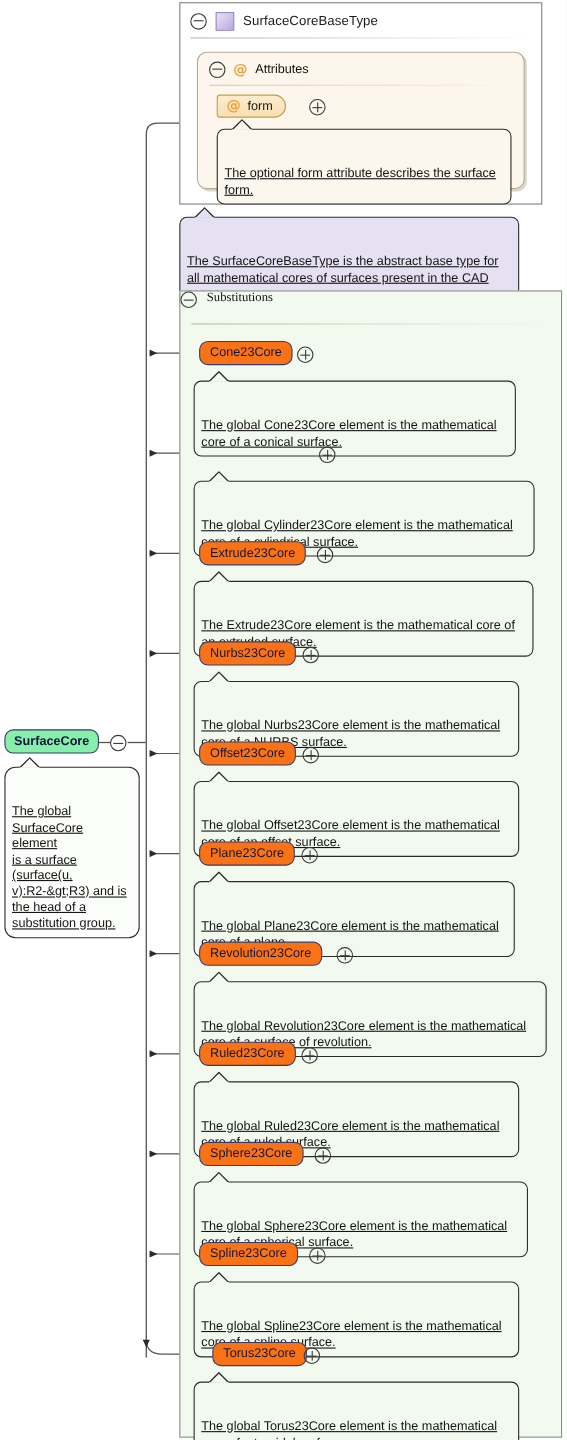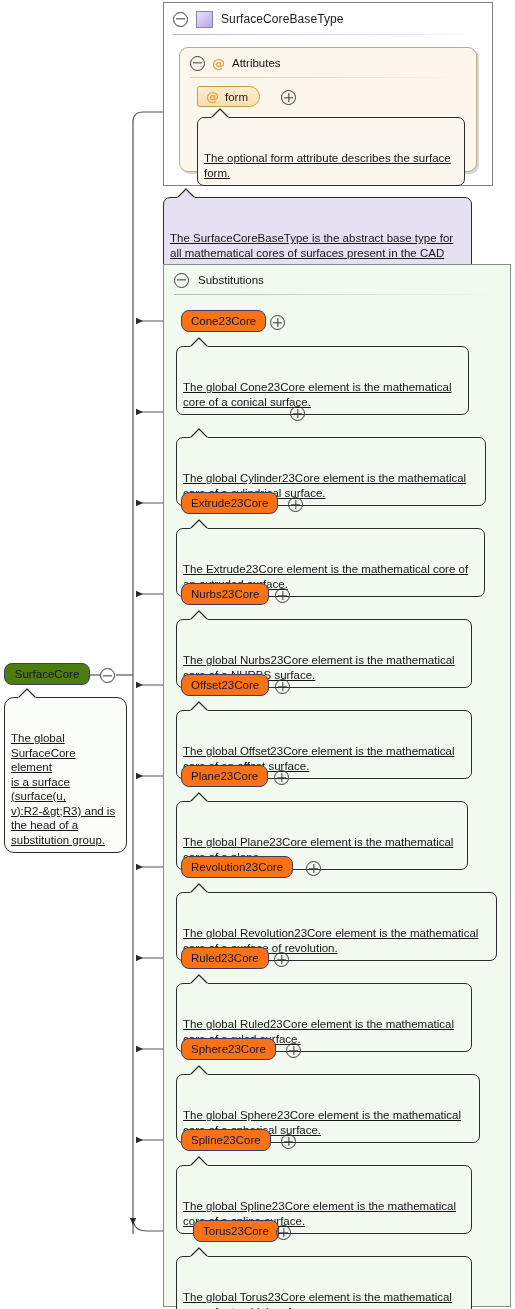--- a/index.html
+++ b/index.html
@@ -86,39 +86,39 @@
     font-size:11.5px;color:#1b1b1b;
   }
 
   
   .subs-box{
     border:1.3px solid #8c8c8c;
     background:#f2faef;
   }
   .subs-header{
     position:absolute;left:0;top:0;right:0;height:30px;
-    display:flex;align-items:center;gap:9px;padding-left:10px;
+    display:flex;gap:9px;font-family:Liberation Serif, serif;
   }
   .subs-header .sep{
     position:absolute;left:10px;right:10px;bottom:0;height:1px;
     background:linear-gradient(to right,#b0bdad,#dfe9dc 70%,#f2faef);
   }
 
   
   .elem{
     border:1.3px solid #3b3b6b;
     background:#f97316;
     border-radius:8px;
     height:22px;
     display:flex;align-items:center;justify-content:center;
     padding:0 9px;
     font-size:11.5px;color:#15153a;
     white-space:nowrap;
   }
-  .elem.root{background:#4d7c0f;}
+  .elem.root{background:#86efac;font-weight:bold;}
 
   
   .doc{
     border:1.2px solid #2b2b2b;
     border-radius:7px;
     background:#f2faef;
     padding:4px 7px 5px 6px;
     font-size:11.5px;line-height:14.5px;color:#151515;
     white-space:pre-line;
     text-decoration:underline;

